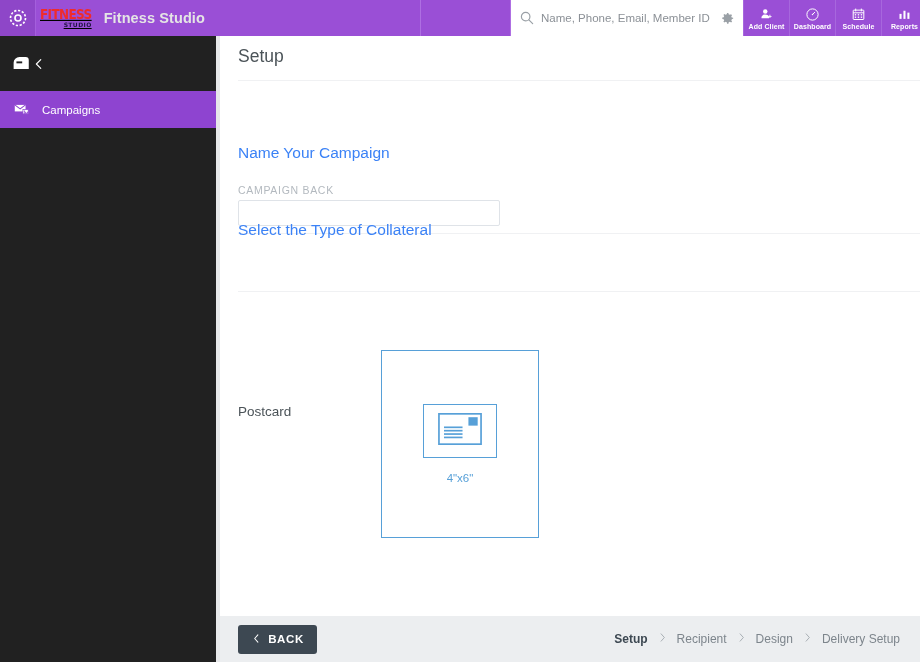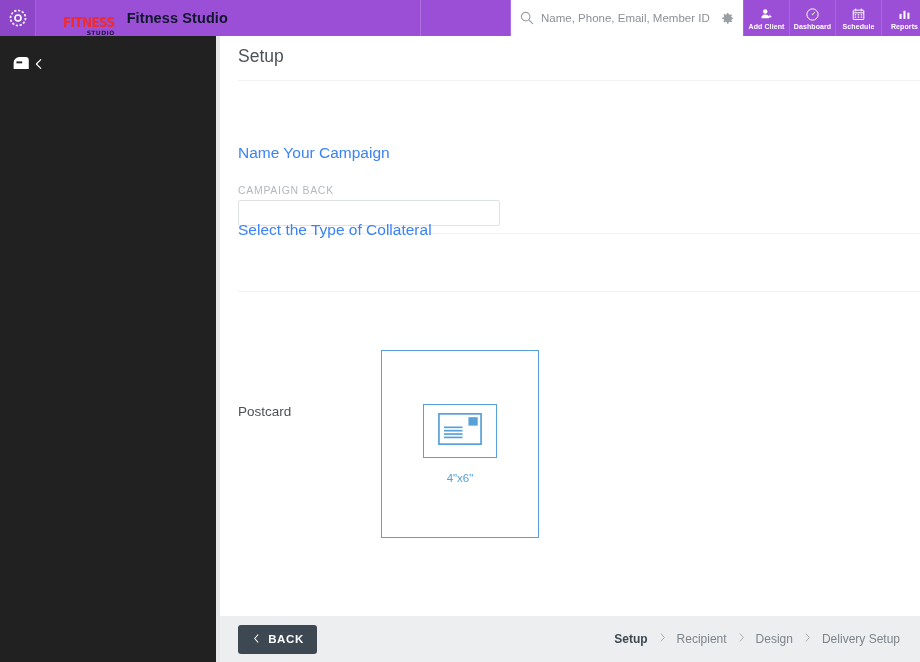--- a/index.html
+++ b/index.html
@@ -16,35 +16,35 @@
     position: absolute; left: 0; top: 0; width: 920px; height: 36px;
     background: #9a4fd6; display: flex; align-items: stretch;
   }
   .brand-logo-cell {
     width: 36px; height: 36px; background: #8e46c8;
     display: flex; align-items: center; justify-content: center;
     border-right: 1px solid #a45fdc;
   }
   .brand-mark { width: 18px; height: 18px; }
   .studio-logo-cell {
-    display: flex; align-items: flex-end; padding-left: 27px; padding-right: 12px;
+    display: flex; align-items: center; padding-left: 4px; padding-right: 12px; text-decoration: underline;
   }
   .studio-logo { display: flex; flex-direction: column; align-items: flex-start; line-height: 1; }
   .studio-logo .l1 {
     font-family: "DejaVu Sans", sans-serif;
     font-size: 12px; font-weight: bold; color: #ef2b2b;
     letter-spacing: -0.6px; transform: scaleY(1.15); transform-origin: left bottom;
   }
   .studio-logo .l2 {
     font-family: "DejaVu Sans", sans-serif;
     font-size: 6px; font-weight: bold; color: #1d1340;
     letter-spacing: 0.4px; align-self: flex-end; margin-top: 1px;
   }
   .brand-title {
-    color: #0f172a; font-size: 14.5px; font-weight: bold;
+    color: #e5e5e5; font-size: 14.5px; font-weight: bold;
     display: flex; align-items: center; letter-spacing: 0.1px;
   }
   .topbar-spacer { flex: 1; }
   .topbar-divider { width: 1px; background: #ae6fe2; height: 36px; }
 
   .searchbox {
     position: absolute; left: 511px; top: 0; width: 232px; height: 36px;
     background: #ffffff; display: flex; align-items: center; padding: 0 8px;
   }
   .search-ico { width: 16px; height: 16px; flex: 0 0 16px; margin-right: 6px; }
@@ -268,20 +268,32 @@
         </svg>
       </span>
       <span class="chev">
         <svg viewBox="0 0 24 24" width="14" height="14">
           <polyline points="15,4.5 7.5,12 15,19.5" fill="none" stroke="#ffffff" stroke-width="2" stroke-linecap="round" stroke-linejoin="round"></polyline>
         </svg>
       </span>
     </div>
 
 
+    <div class="sb-item active">
+      <span class="ic">
+        <svg viewBox="0 0 24 24" width="17" height="17">
+          <path fill="#ffffff" d="M2.5 5.5h15.2v9.2H2.5z"></path>
+          <polyline points="2.5,5.5 10.1,11.2 17.7,5.5" fill="none" stroke="#8e44d0" stroke-width="1.5"></polyline>
+          <rect x="14" y="12" width="7.5" height="6.4" fill="#ffffff" stroke="#8e44d0" stroke-width="1"></rect>
+          <circle cx="16.3" cy="14.3" r="1" fill="#8e44d0"></circle>
+          <polyline points="14.6,18 17,15 19,16.8 21,14.6 21,18" fill="#8e44d0"></polyline>
+        </svg>
+      </span>
+      <span class="tx">Campaigns</span>
+    </div>
   </div>
   <div class="sb-edge"></div>
 
   <div class="main">
 
     <h1 class="page-title">Setup</h1>
     <div class="rule r1"></div>
 
     <h2 class="sec-title t1">Name Your Campaign</h2>
     <div class="field-label">CAMPAIGN BACK</div>

